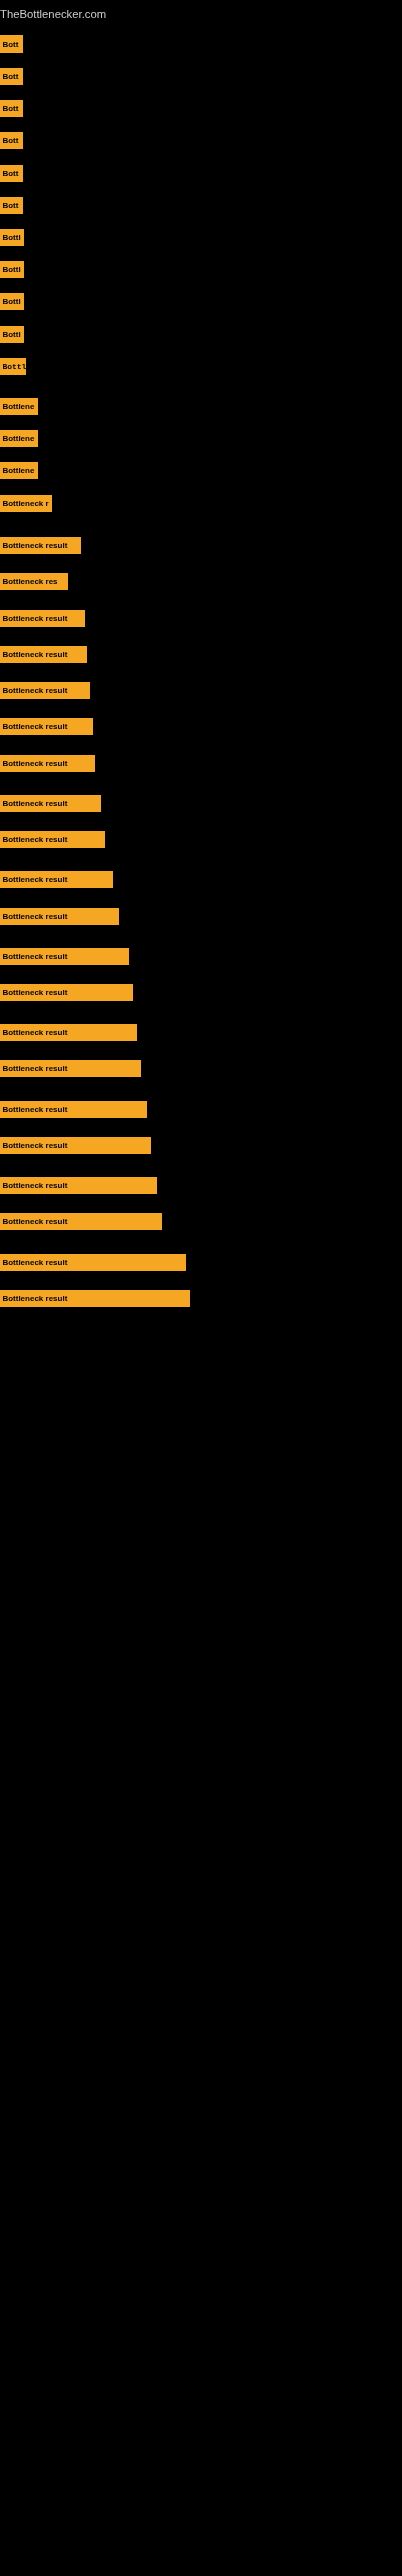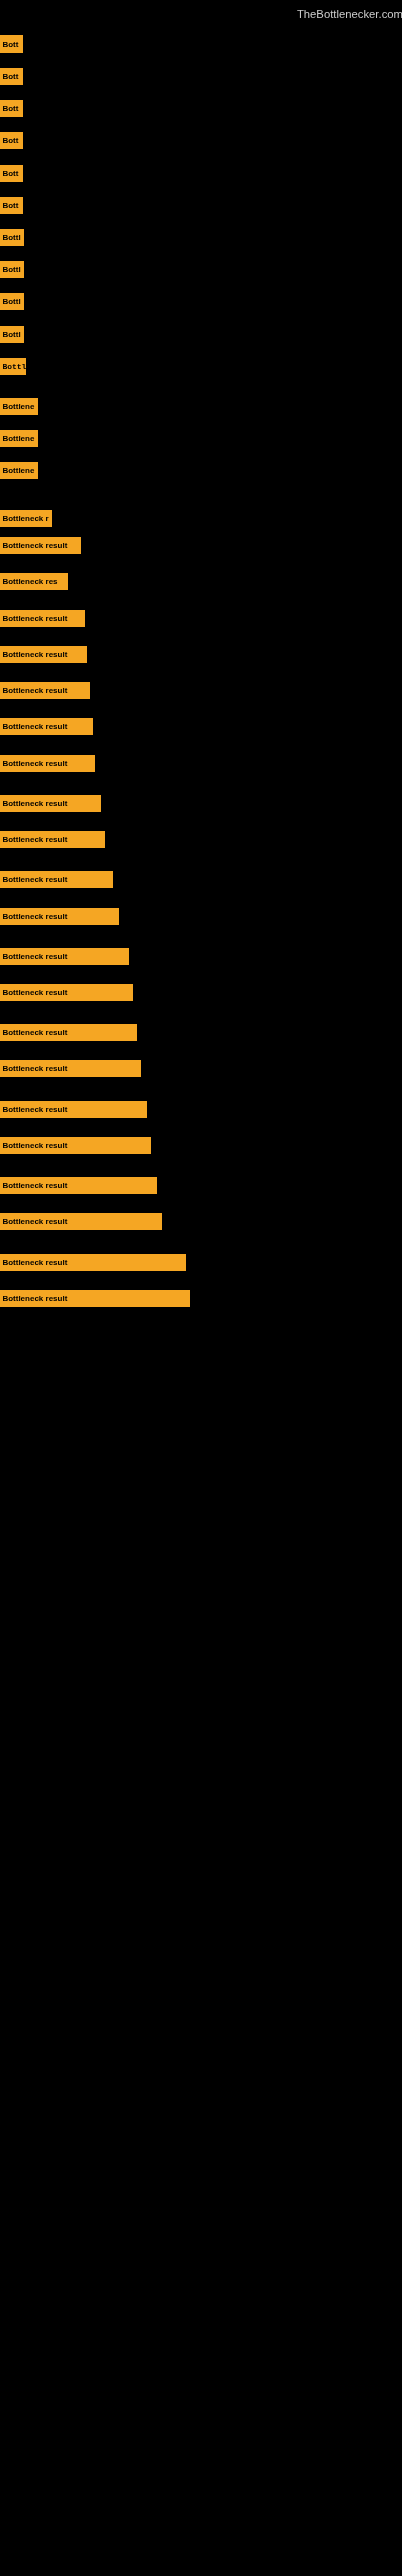--- a/index.html
+++ b/index.html
@@ -10,21 +10,21 @@
     body {
       width: 403px;
       min-height: 2576px;
       background-color: #000000;
       font-family: Arial, sans-serif;
       position: relative;
     }
     .site-title {
       color: #cccccc;
       font-size: 11.3px;
-      text-align: right;
+      text-align: left;
       padding: 6.4px 0 3.2px 0;
       position: absolute;
       top: 1.6px;
       left: 0;
       right: 0;
     }
     .rows-container {
       position: absolute;
       top: 16px;
       left: 0;
@@ -90,21 +90,21 @@
     </div>
     <div class="row-item" style="position: absolute; top: 380px; left: 0px; width: 403px;">
       <div class="label-bar" style="width: 38px;">Bottlene</div>
     </div>
     <div class="row-item" style="position: absolute; top: 412px; left: 0px; width: 403px;">
       <div class="label-bar" style="width: 38px;">Bottlene</div>
     </div>
     <div class="row-item" style="position: absolute; top: 444px; left: 0px; width: 403px;">
       <div class="label-bar" style="width: 38px;">Bottlene</div>
     </div>
-    <div class="row-item" style="position: absolute; top: 492px; left: 0px; width: 324px;">
+    <div class="row-item" style="position: absolute; top: 477px; left: 0px; width: 324px;">
       <div class="label-bar" style="width: 52px;">Bottleneck r</div>
     </div>
     <div class="row-item" style="position: absolute; top: 519px; left: 0px; width: 403px;">
       <div class="label-bar" style="width: 81px;">Bottleneck result</div>
     </div>
     <div class="row-item" style="position: absolute; top: 555px; left: 0px; width: 403px;">
       <div class="label-bar" style="width: 68px;">Bottleneck res</div>
     </div>
     <div class="row-item" style="position: absolute; top: 592px; left: 0px; width: 403px;">
       <div class="label-bar" style="width: 85px;">Bottleneck result</div>

